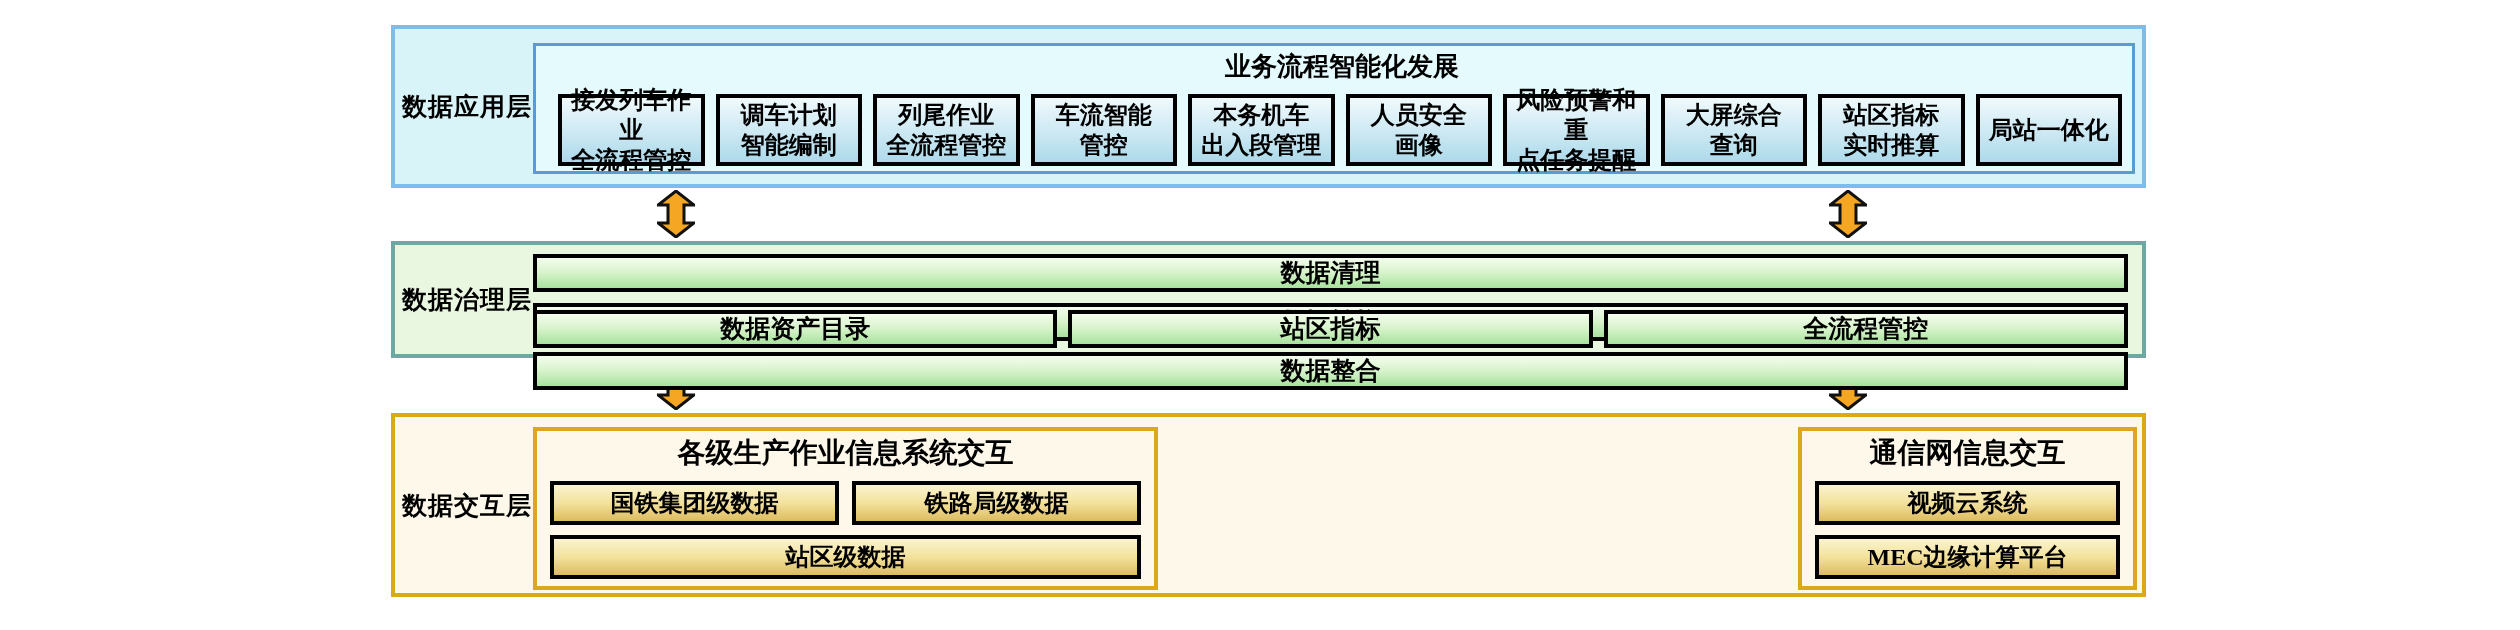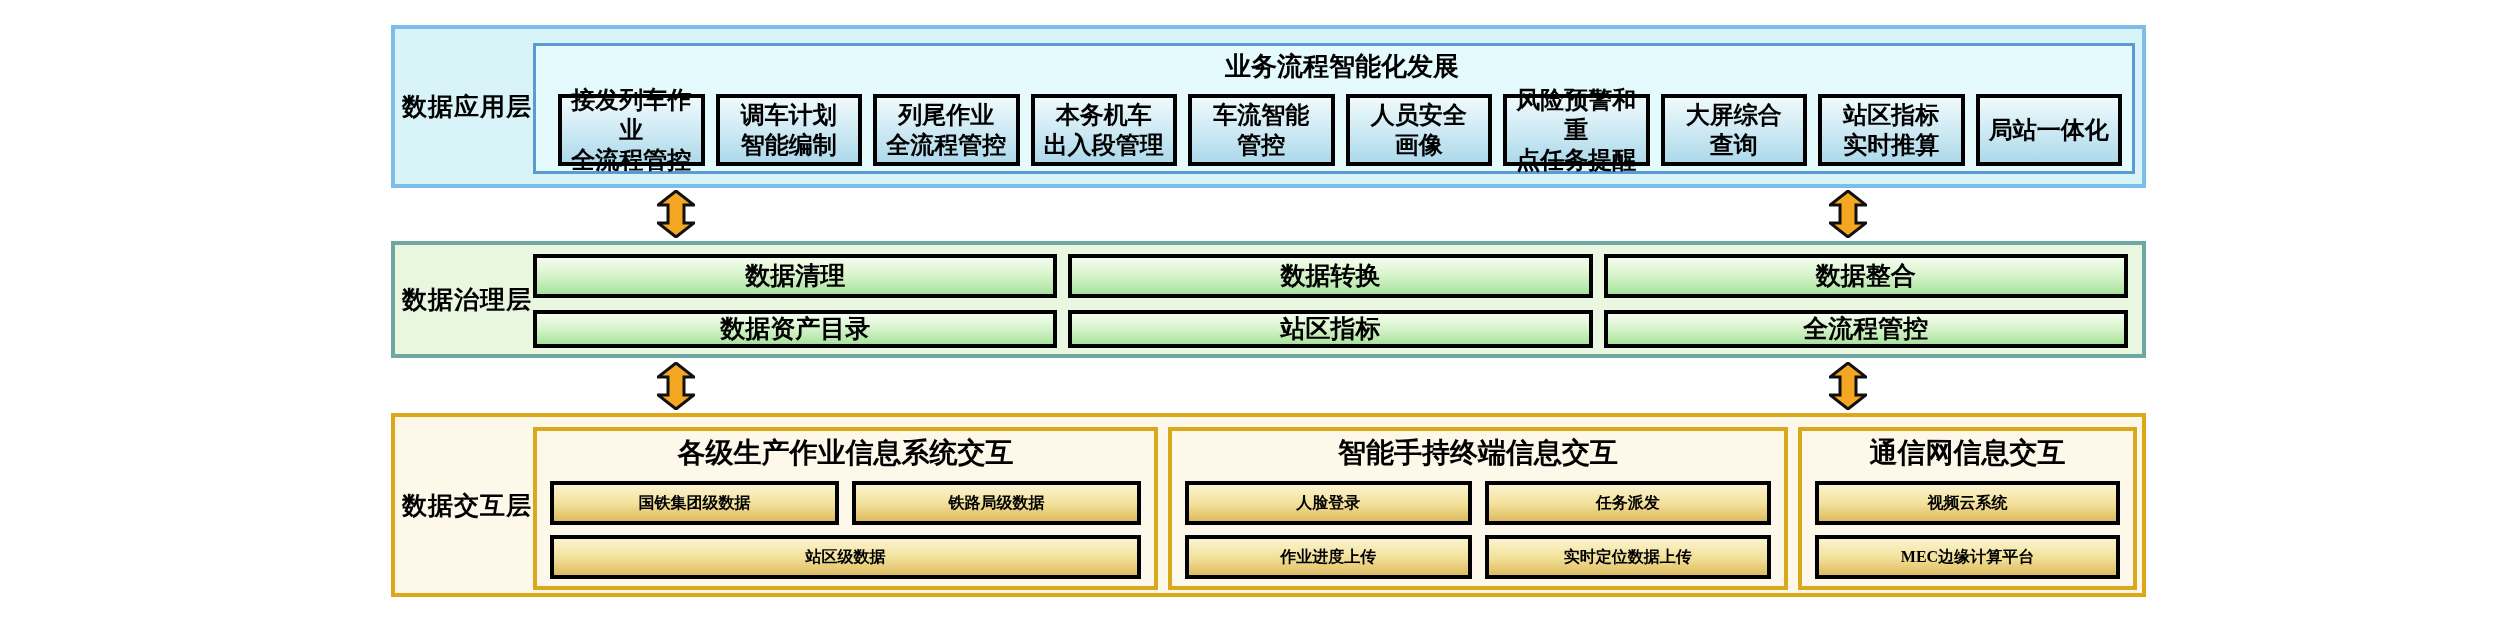--- a/index.html
+++ b/index.html
@@ -31,38 +31,38 @@
     position:absolute; left:22px; right:10px; top:48px; height:72px;
     display:flex; gap:11px;
   }
   .box {
     box-sizing:border-box; border:4px solid #000;
     display:flex; align-items:center; justify-content:center;
     text-align:center; white-space:pre-line; line-height:30px;
   }
   .app-box { flex:1; font-size:24px; background:linear-gradient(180deg,#f0fafc 0%,#cfeaf4 50%,#add9ea 100%); }
 
-  .gov-row1 { position:absolute; left:138px; right:14px; top:9px;  height:44px; display:flex; gap:11px; }
+  .gov-row1 { position:absolute; left:138px; right:14px; top:9px;  height:44px; display:flex; gap:11px;flex-direction:column; }
   .gov-row2 { position:absolute; left:138px; right:14px; top:59px; height:44px; display:flex; gap:11px;align-items:flex-end; }
   .gov-box { flex:1; font-size:25px; background:linear-gradient(180deg,#f4fdee 0%,#d6f3ca 50%,#a8e29d 100%); }
 
   .int-group {
     position:absolute; top:10px; height:163px; box-sizing:border-box;
     border:4px solid #d9a81c; background:#fdf8e9;
   }
   .int-group-1 { left:138px;  width:625px; }
   .int-group-2 { left:773px;  width:620px; }
   .int-group-3 { left:1403px; width:339px; }
   .int-title {
     position:absolute; left:0; top:0; width:100%; height:44px;
     display:flex; align-items:center; justify-content:center; font-size:28px;
   }
   .int-row1 { position:absolute; left:13px; right:13px; top:50px;  height:44px; display:flex; gap:13px; }
   .int-row2 { position:absolute; left:13px; right:13px; top:104px; height:44px; display:flex; gap:13px; }
-  .int-box { flex:1; font-size:16px; background:linear-gradient(180deg,#fbf3d0 0%,#f3e29c 50%,#ddbb60 100%); }
+  .int-box { flex:1; font-size:24px; background:linear-gradient(180deg,#fbf3d0 0%,#f3e29c 50%,#ddbb60 100%); }
 
   .arrow { position:absolute; width:38px; height:48px; }
   .arrow-l1 { left:657px;  top:190px; }
   .arrow-r1 { left:1829px; top:190px; }
   .arrow-l2 { left:657px;  top:362px; }
   .arrow-r2 { left:1829px; top:362px; }
 </style>
 </head>
 <body>
 
@@ -72,24 +72,24 @@
     <div class="layer-label">数据应用层</div>
     <div class="app-inner">
       <div class="app-title">业务流程智能化发展</div>
       <div class="app-boxes">
         <div class="box app-box">接发列车作业
 全流程管控</div>
         <div class="box app-box">调车计划
 智能编制</div>
         <div class="box app-box">列尾作业
 全流程管控</div>
+        <div class="box app-box">车流智能
+管控</div>
         <div class="box app-box">本务机车
 出入段管理</div>
-        <div class="box app-box">车流智能
-管控</div>
         <div class="box app-box">人员安全
 画像</div>
         <div class="box app-box">风险预警和重
 点任务提醒</div>
         <div class="box app-box">大屏综合
 查询</div>
         <div class="box app-box">站区指标
 实时推算</div>
         <div class="box app-box">局站一体化</div>
       </div>
@@ -130,31 +130,20 @@
       <div class="int-title">各级生产作业信息系统交互</div>
       <div class="int-row1">
         <div class="box int-box">国铁集团级数据</div>
         <div class="box int-box">铁路局级数据</div>
       </div>
       <div class="int-row2">
         <div class="box int-box">站区级数据</div>
       </div>
     </div>
 
-    <div class="int-group int-group-2">
-      <div class="int-title">智能手持终端信息交互</div>
-      <div class="int-row1">
-        <div class="box int-box">人脸登录</div>
-        <div class="box int-box">任务派发</div>
-      </div>
-      <div class="int-row2">
-        <div class="box int-box">作业进度上传</div>
-        <div class="box int-box">实时定位数据上传</div>
-      </div>
-    </div>
 
     <div class="int-group int-group-3">
       <div class="int-title">通信网信息交互</div>
       <div class="int-row1">
         <div class="box int-box">视频云系统</div>
       </div>
       <div class="int-row2">
         <div class="box int-box">MEC边缘计算平台</div>
       </div>
     </div>

